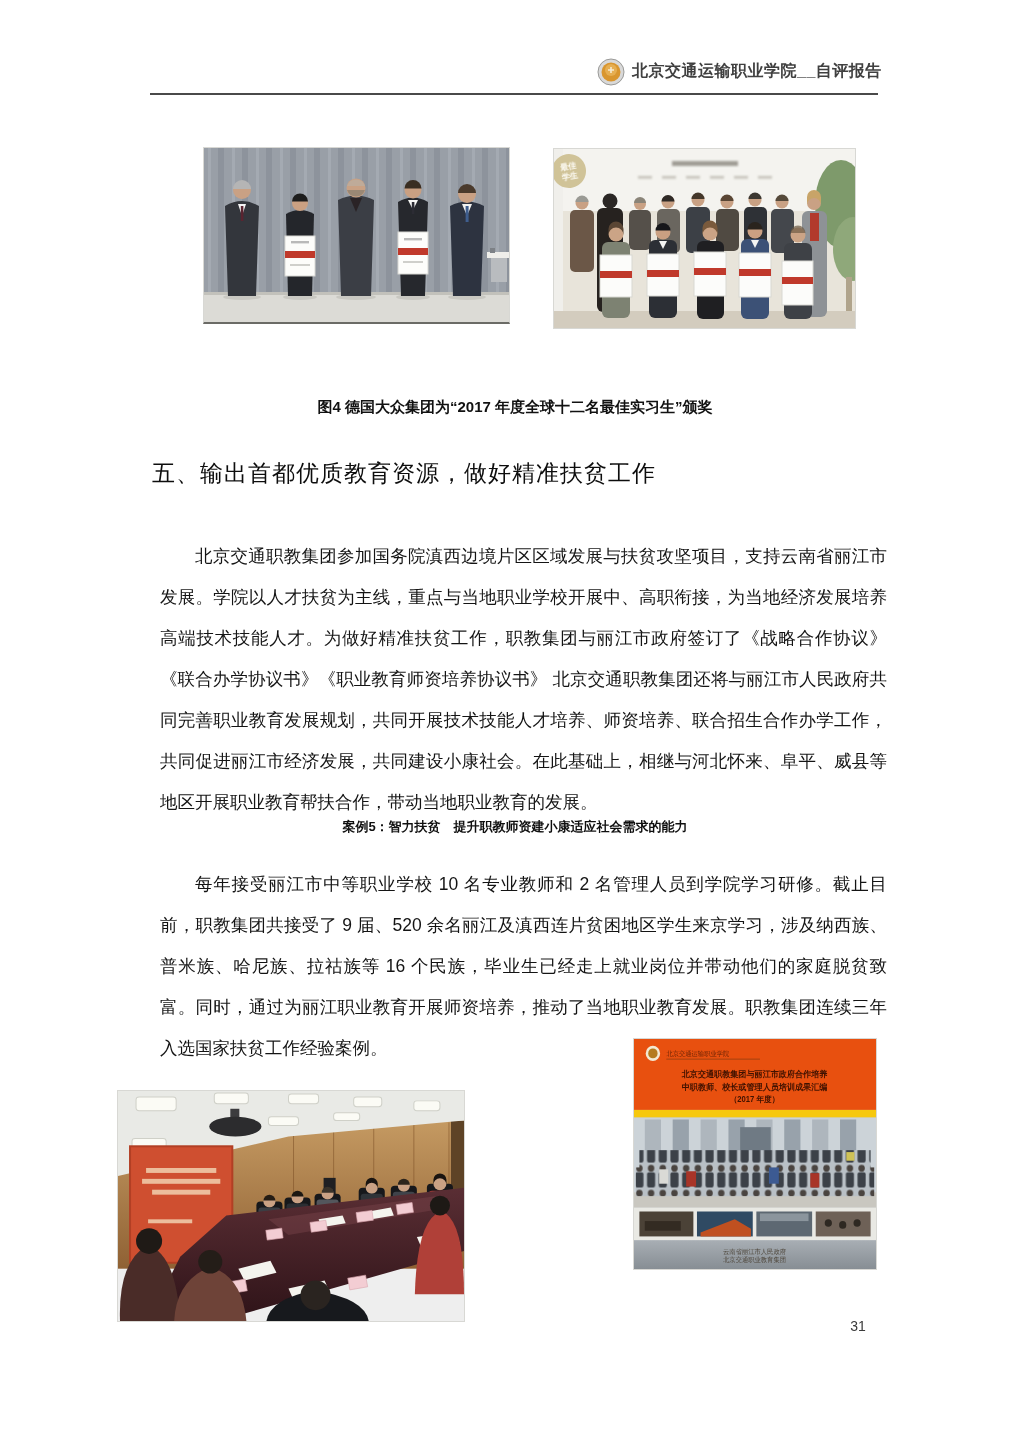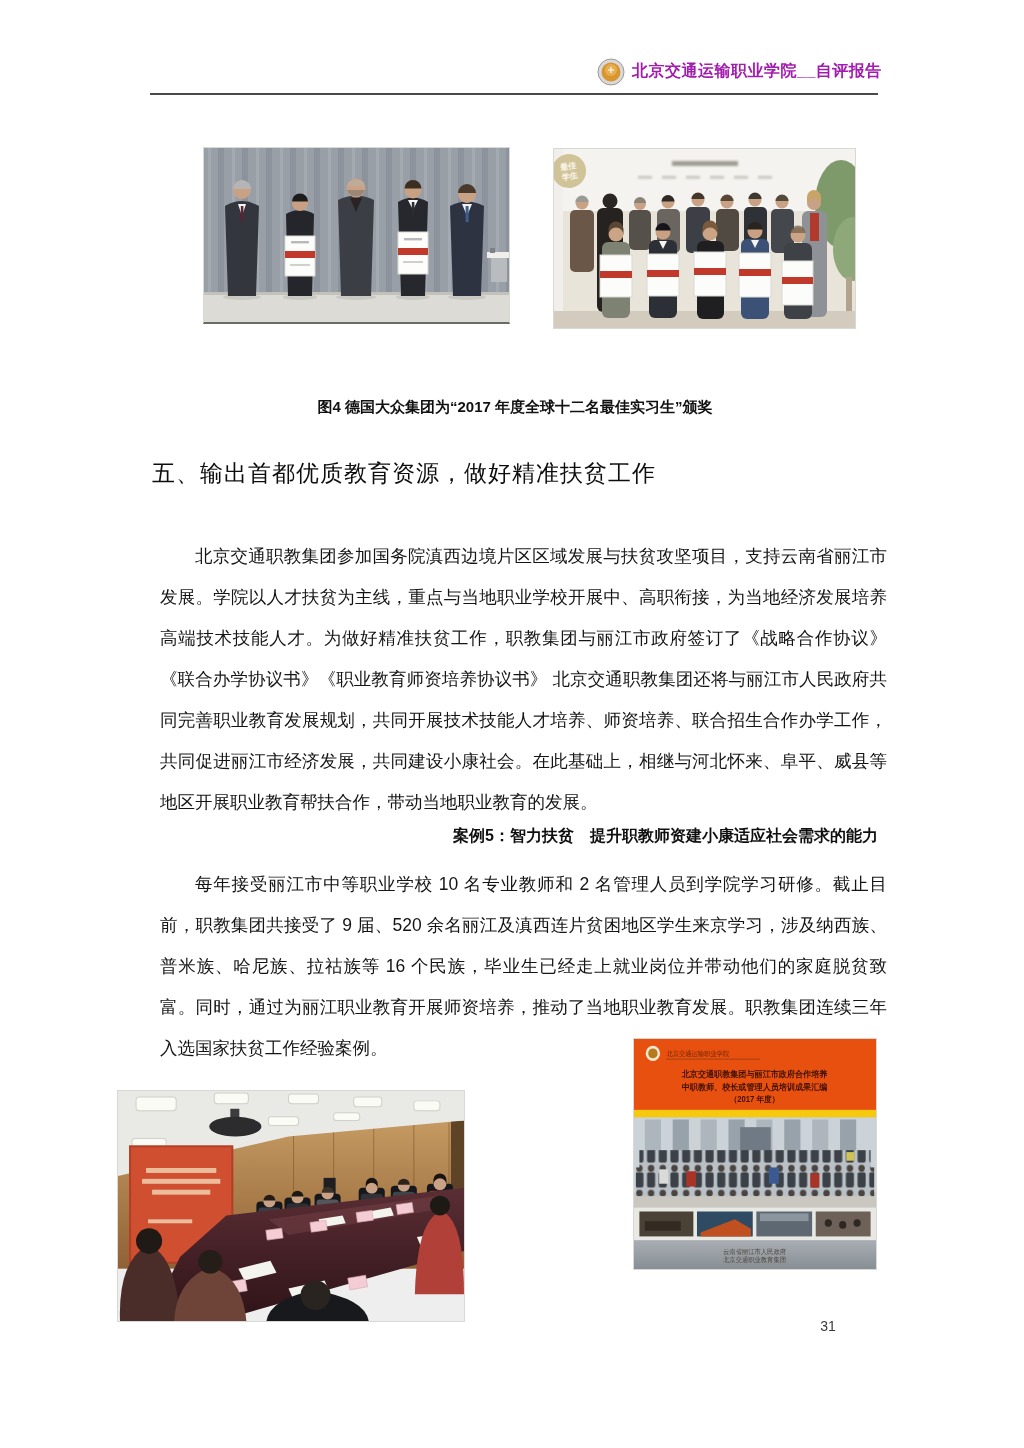--- a/index.html
+++ b/index.html
@@ -4,41 +4,41 @@
 <style>
   html,body { margin:0; padding:0; background:#ffffff; }
   .page {
     position:relative; width:1024px; height:1448px; background:#ffffff;
     font-family:"Liberation Sans", sans-serif; color:#1a1a1a; overflow:hidden;
   }
   .abs { position:absolute; }
 
   
   .header-logo { left:597px; top:58px; width:28px; height:28px; }
-  .header-title { left:632px; top:61px; font-size:16px; font-weight:bold; color:#a21caf; letter-spacing:0.5px; }
+  .header-title { left:632px; top:61px; font-size:16px; font-weight:bold; color:#404040; letter-spacing:0.5px; }
   .header-rule { left:150px; top:93px; width:728px; height:2px; background:#4a4a4a; }
 
   
   .photo { position:absolute; overflow:hidden; border:1px solid #d8d8d4; background:#eee; }
   .photo svg { display:block; width:100%; height:100%; }
   .photo-award-stage { left:203px; top:147px; width:305px; height:174px; border-bottom:2px solid #6b6b66; }
   .photo-award-group { left:553px; top:148px; width:301px; height:179px; }
   .photo-meeting     { left:117px; top:1090px; width:346px; height:230px; }
   .photo-booklet     { left:633px; top:1038px; width:242px; height:230px; }
 
   
   .figure-caption { left:152px; top:398px; width:726px; text-align:center; font-weight:bold; font-size:15px; color:#111; }
   .section-heading { left:152px; top:458px; width:726px; font-size:23px; font-weight:normal;
                      font-family:"Liberation Serif", serif; letter-spacing:1px; color:#0d0d0d; }
   .body-para { left:152px; width:727px; font-size:17.5px; line-height:41px;
                text-align:justify; text-align-last:left; text-indent:2em; color:#141414; margin:8px; }
   .para-1 { top:528px; }
   .para-2 { top:856px; }
-  .case-heading { left:152px; top:818px; width:726px; text-align:right; font-weight:bold; font-size:16px; color:#0f0f0f;margin-top:8px; }
-  .page-number { left:800px; top:1318px; width:56px; text-align:center; font-size:14px; color:#3a3a3a; }
+  .case-heading { left:152px; top:818px; width:726px; text-align:center; font-weight:bold; font-size:13px; color:#0f0f0f; }
+  .page-number { left:830px; top:1318px; width:56px; text-align:center; font-size:14px; color:#3a3a3a; }
 
   svg text { font-family:"Liberation Sans", sans-serif; }
   .blur1 { filter: blur(0.5px); }
   .blur2 { filter: blur(0.8px); }
 </style>
 </head>
 <body>
 
 <div class="page">
 

